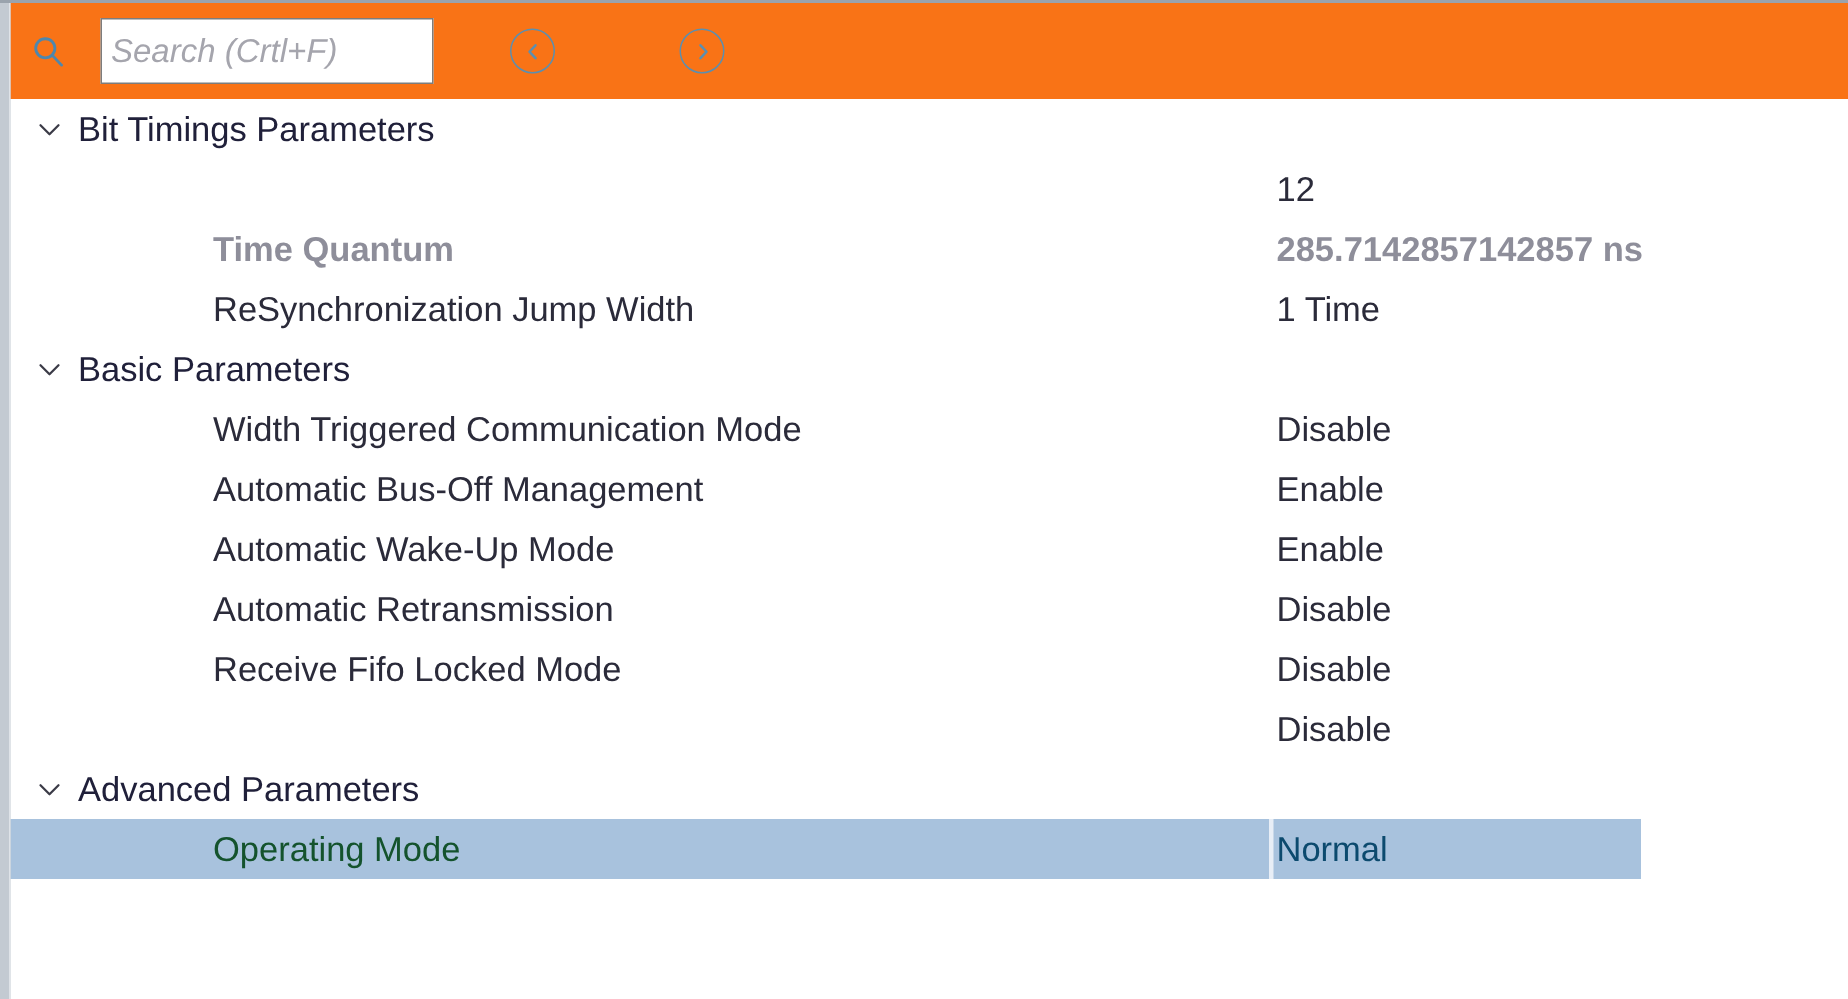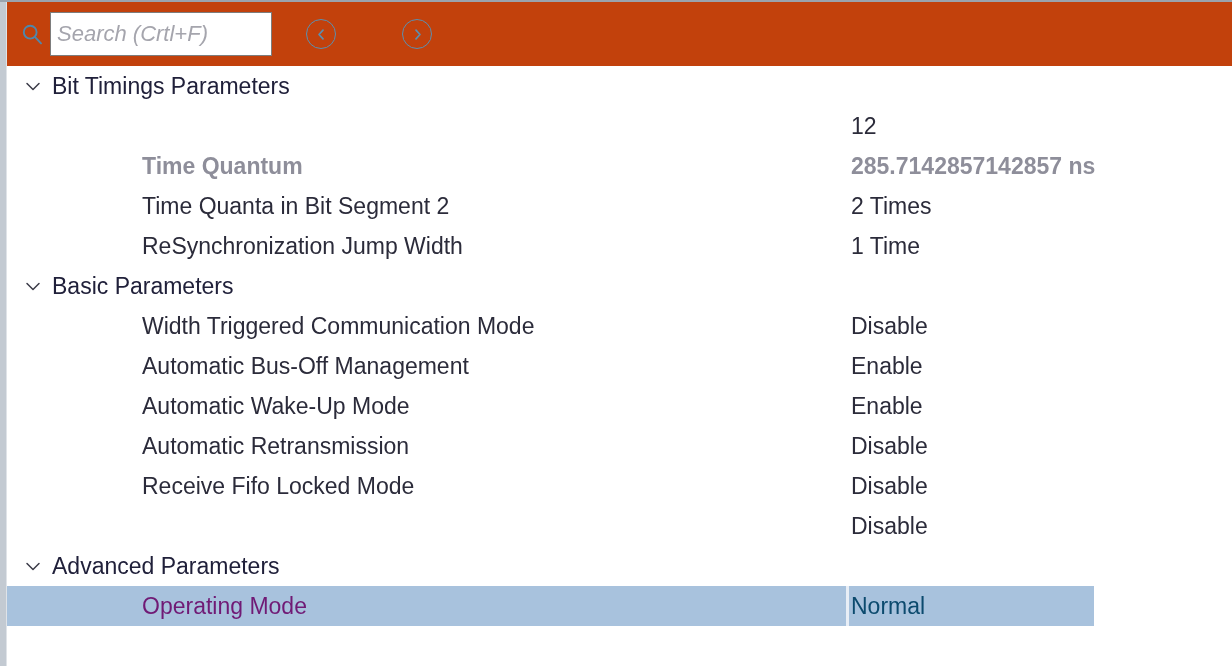--- a/index.html
+++ b/index.html
@@ -38,21 +38,22 @@
     z-index: 5;
   }
 
   
   .toolbar {
     position: relative;
     height: 64px;
     display: flex;
     align-items: center;
     padding-left: 20px;
-    background: #c2410c;
+    background: #f97316;
+    gap: 17px;
   }
 
   .search-icon {
     width: 24px;
     height: 24px;
     flex: 0 0 auto;
     margin-right: 6px;
     color: #4e87ad;
     display: flex;
     align-items: center;
@@ -159,21 +160,21 @@
   .row.disabled .prop-value {
     color: #8e8e9a;
     font-weight: bold;
   }
 
   
   .row.selected {
     background: #a8c2dd;
   }
   .row.selected .prop-label {
-    color: #701a75;
+    color: #14532d;
   }
   .row.selected .prop-value {
     color: #0c4a6e;
   }
   
   .row.selected .col-divider {
     position: absolute;
     left: 846px;
     top: 0;
     width: 3px;
@@ -224,24 +225,20 @@
         <span class="group-label">Bit Timings Parameters</span>
       </div>
       <div class="row">
         <span class="prop-value">12</span>
       </div>
       <div class="row disabled">
         <span class="prop-label">Time Quantum</span>
         <span class="prop-value">285.7142857142857 ns</span>
       </div>
       <div class="row">
-        <span class="prop-label">Time Quanta in Bit Segment 2</span>
-        <span class="prop-value">2 Times</span>
-      </div>
-      <div class="row">
         <span class="prop-label">ReSynchronization Jump Width</span>
         <span class="prop-value">1 Time</span>
       </div>
       <div class="row group">
         <span class="chevron">
           <svg width="20" height="20" viewBox="0 0 20 20" fill="none" stroke="currentColor" stroke-width="1.5" stroke-linecap="round" stroke-linejoin="round">
             <polyline points="4,7.5 10,13.5 16,7.5"></polyline>
           </svg>
         </span>
         <span class="group-label">Basic Parameters</span>

